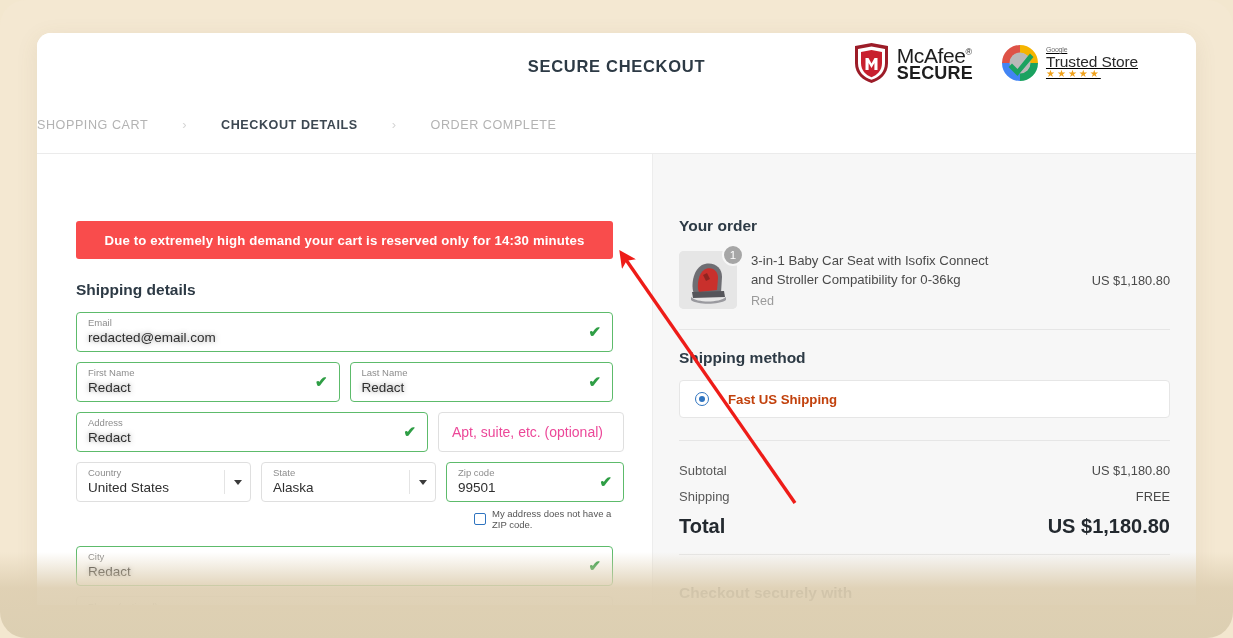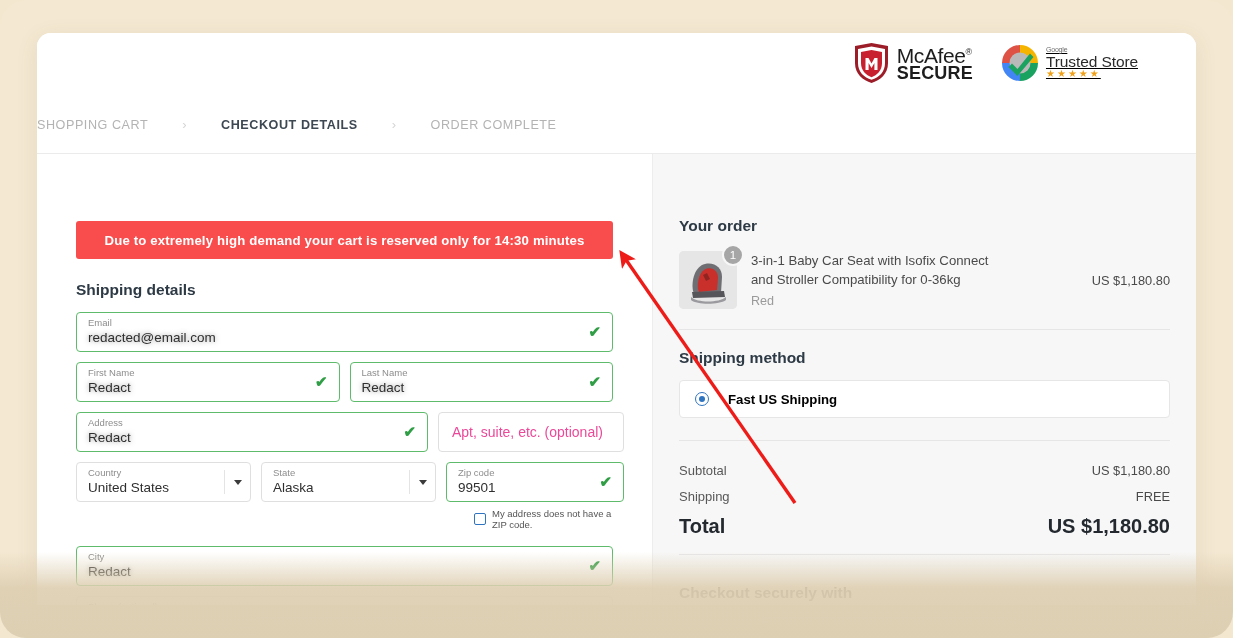--- a/index.html
+++ b/index.html
@@ -161,21 +161,21 @@
   }
   .radio {
     width: 14px; height: 14px; border-radius: 50%;
     border: 1.8px solid #2f74c0; position: relative; flex: 0 0 14px;
   }
   .radio::after {
     content: ""; position: absolute; left: 50%; top: 50%;
     transform: translate(-50%,-50%);
     width: 6px; height: 6px; border-radius: 50%; background: #2f74c0;
   }
-  .ship-label { font-size: 13.2px; font-weight: bold; color: #000000; padding-left: 7px; }
+  .ship-label { font-size: 13.2px; font-weight: bold; color: #c2410c; padding-left: 7px; }
 
   .totals { margin-top: 22px; }
   .total-row { display: flex; justify-content: space-between; align-items: baseline; margin-bottom: 11px; }
   .tl { font-size: 13px; color: #585858; }
   .tv { font-size: 12.8px; color: #4a4a4a; }
   .total-row.grand { margin-top: 4px; }
   .grand .tl { font-size: 20px; font-weight: bold; color: #23292f; }
   .grand .tv { font-size: 20px; font-weight: bold; color: #23292f; }
 
   .pay-title { font-size: 15.5px; font-weight: bold; color: #2d3a45; margin-top: 29px; }
@@ -184,20 +184,21 @@
   .annotation { position: absolute; inset: 0; z-index: 50; pointer-events: none; }
 </style>
 </head>
 <body>
 
 <div class="page-bg">
 
   <div class="card">
 
     <div class="card-header">
+      <div class="secure-title">SECURE CHECKOUT</div>
 
       <div class="badges">
 
         <div class="badge">
           <svg class="mcafee-shield" viewBox="0 0 37 42">
             <path d="M2 4 L18.5 1 L35 4 L35 21 C35 32 27 38.5 18.5 41 C10 38.5 2 32 2 21 Z" fill="#9c1c28"></path>
             <path d="M5 7 L18.5 4.5 L32 7 L32 21 C32 30 26 35.5 18.5 37.8 C11 35.5 5 30 5 21 Z" fill="#fff"></path>
             <path d="M8 10 L18.5 8 L29 10 L29 21 C29 28.6 24 33.2 18.5 35.2 C13 33.2 8 28.6 8 21 Z" fill="#c8202e"></path>
             <path d="M12.5 16 L15.5 16 L18.5 21.5 L21.5 16 L24.5 16 L24.5 28 L21.4 28 L21.4 21 L18.5 26 L15.6 21 L15.6 28 L12.5 28 Z" fill="#fff"></path>
           </svg>

